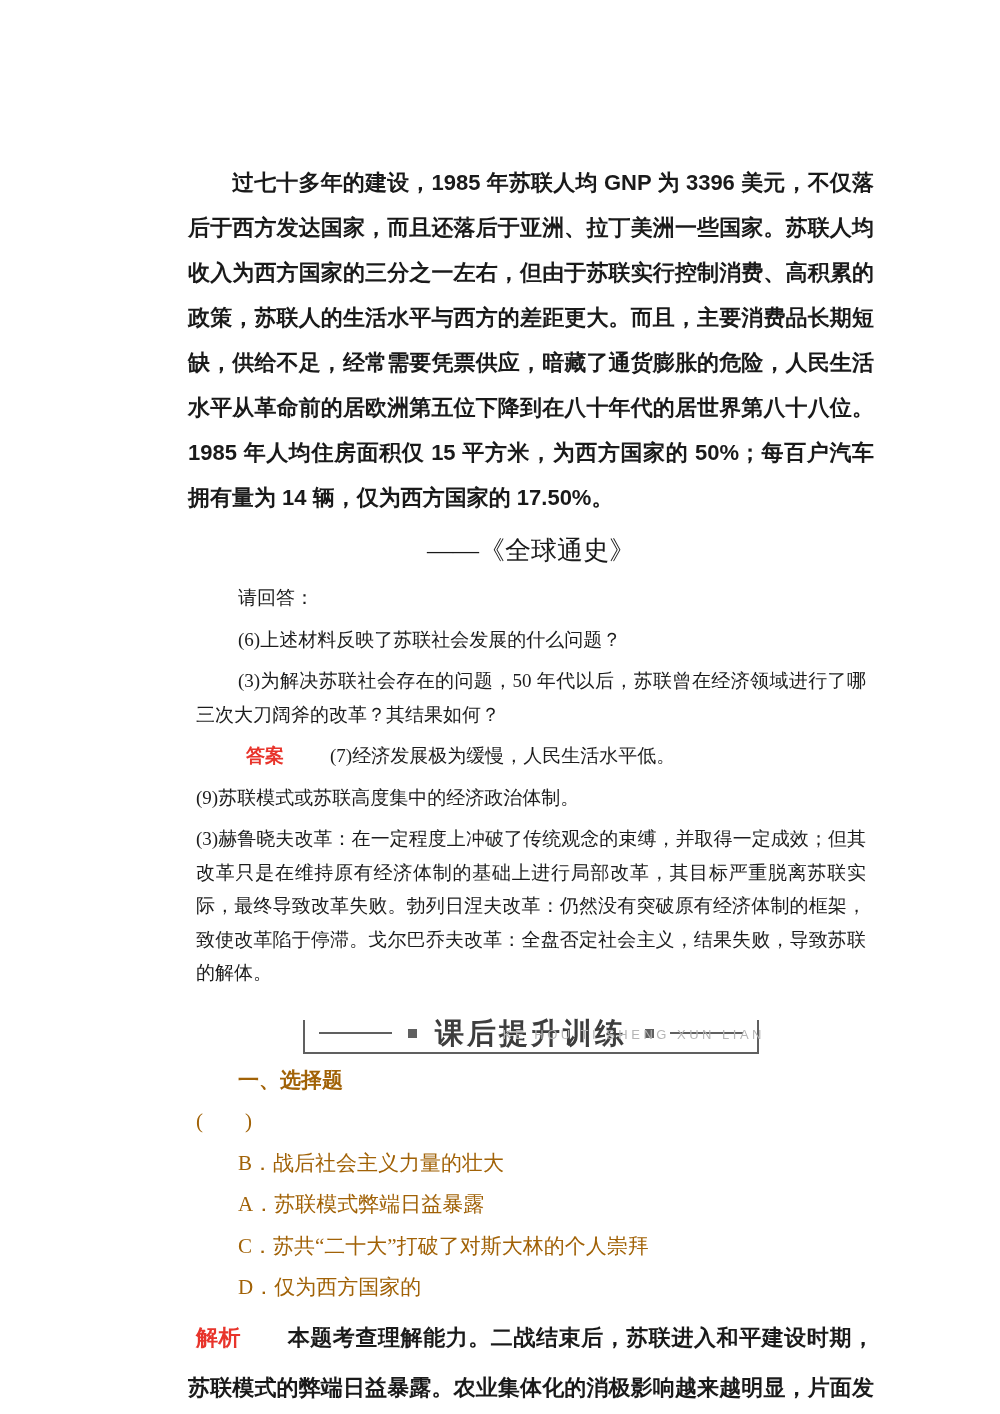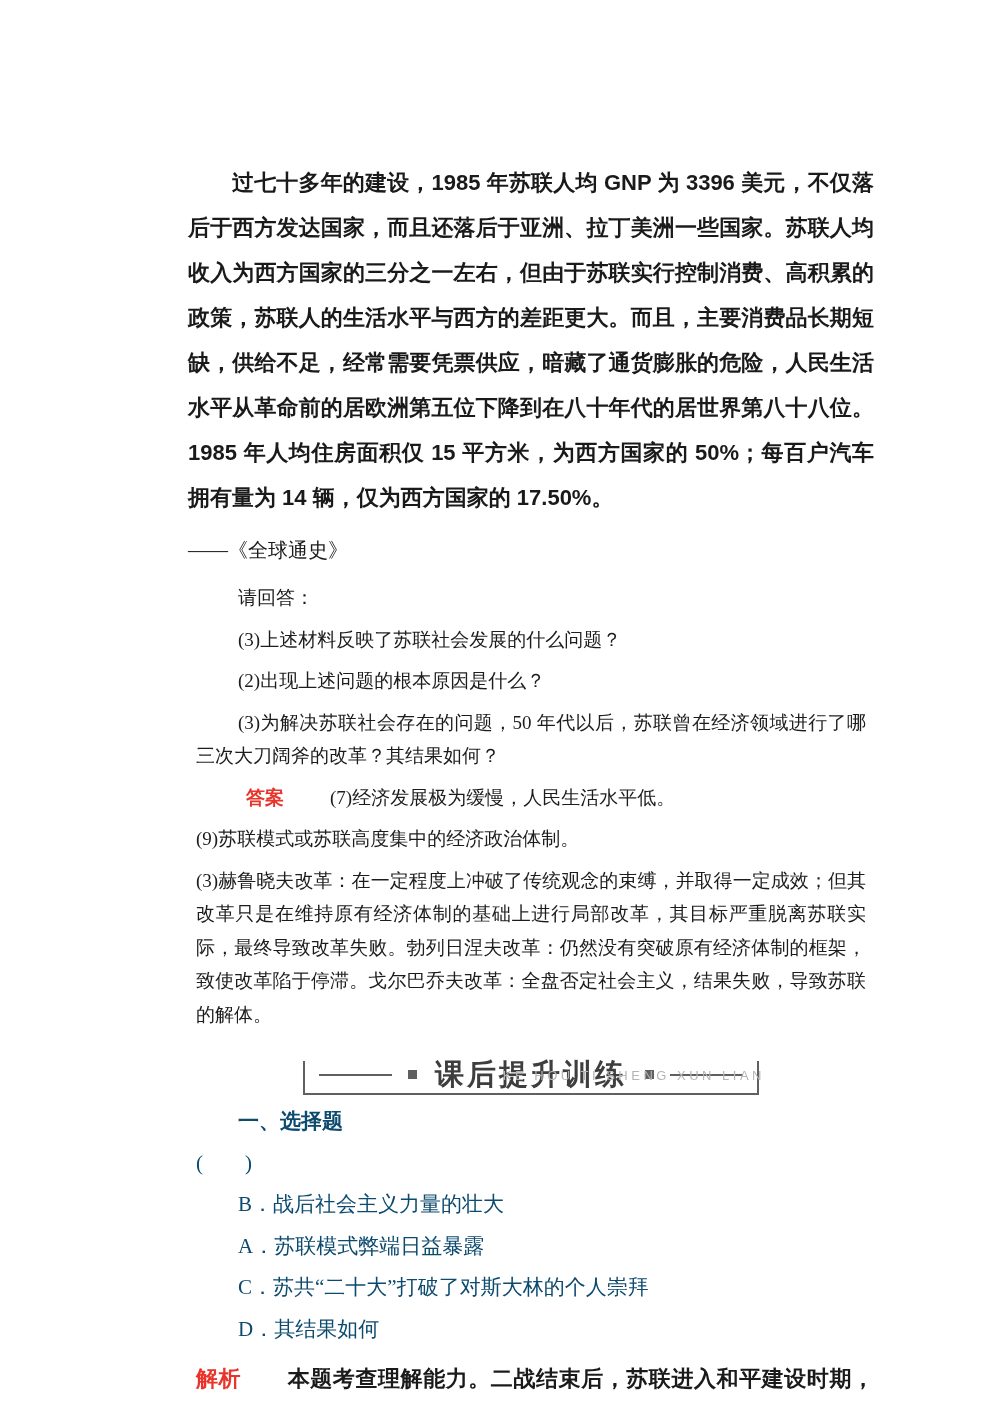--- a/index.html
+++ b/index.html
@@ -23,23 +23,23 @@
   .material {
     font-family: "Liberation Sans", sans-serif;
     font-weight: 600;
     font-size: 22px;
     line-height: 45px;
     text-align: justify;
     text-indent: 44px;
     color: #1a1a1a;
   }
   .source {
-    font-size: 20px;
+    font-size: 26px;
     line-height: 45px;
-    text-align: left;
+    text-align: center;
     color: #1a1a1a;
   }
   
   .qa p {
     font-size: 19px;
     line-height: 33.5px;
     text-align: justify;
     color: #1c1c1c;
   }
   .indent { text-indent: 42px; }
@@ -87,21 +87,21 @@
     letter-spacing: 3.5px;
     color: #b5b5b5;
     white-space: nowrap;
   }
   
   .exercise { margin-top: 10px; }
   .exercise p {
     font-size: 21px;
     line-height: 33.5px;
     text-align: justify;
-    color: #0c4a6e;
+    color: #a16207;
   }
   .section-title { font-weight: bold; text-indent: 42px; }
   
   .analysis {
     margin-top: 8px;
     font-family: "Liberation Sans", sans-serif;
     font-weight: 600;
     font-size: 22px;
     line-height: 50px;
     text-align: justify;
@@ -112,22 +112,21 @@
 <body>
 
 <div class="page">
   <div class="content">
 
     <p class="material">过七十多年的建设，1985 年苏联人均 GNP 为 3396 美元，不仅落后于西方发达国家，而且还落后于亚洲、拉丁美洲一些国家。苏联人均收入为西方国家的三分之一左右，但由于苏联实行控制消费、高积累的政策，苏联人的生活水平与西方的差距更大。而且，主要消费品长期短缺，供给不足，经常需要凭票供应，暗藏了通货膨胀的危险，人民生活水平从革命前的居欧洲第五位下降到在八十年代的居世界第八十八位。1985 年人均住房面积仅 15 平方米，为西方国家的 50%；每百户汽车拥有量为 14 辆，仅为西方国家的 17.50%。</p>
     <p class="source">——《全球通史》</p>
 
     <div class="qa">
       <p class="indent">请回答：</p>
-      <p class="indent">(3)上述材料反映了苏联社会发展的什么问题？</p>
-      <p class="indent">(2)出现上述问题的根本原因是什么？</p>
+      <p class="indent">(6)上述材料反映了苏联社会发展的什么问题？</p>
       <p class="indent">(3)为解决苏联社会存在的问题，50 年代以后，苏联曾在经济领域进行了哪三次大刀阔斧的改革？其结果如何？</p>
       <p class="indent"><span class="red answer-label">答案</span><span class="label-gap"></span><span>(7)经济发展极为缓慢，人民生活水平低。</span></p>
       <p>(9)苏联模式或苏联高度集中的经济政治体制。</p>
       <p>(3)赫鲁晓夫改革：在一定程度上冲破了传统观念的束缚，并取得一定成效；但其改革只是在维持原有经济体制的基础上进行局部改革，其目标严重脱离苏联实际，最终导致改革失败。勃列日涅夫改革：仍然没有突破原有经济体制的框架，致使改革陷于停滞。戈尔巴乔夫改革：全盘否定社会主义，结果失败，导致苏联的解体。</p>
     </div>
 
     <div class="banner">
       <div class="banner-titlerow">
         <span class="banner-line"></span>
         <span class="banner-sq"></span>
@@ -137,19 +136,19 @@
       </div>
       <div class="banner-pinyin">KE HOU TI SHENG XUN LIAN</div>
     </div>
 
     <div class="exercise">
       <p class="section-title">一、选择题</p>
       <p>(　　)</p>
       <p class="indent">B．战后社会主义力量的壮大</p>
       <p class="indent">A．苏联模式弊端日益暴露</p>
       <p class="indent">C．苏共“二十大”打破了对斯大林的个人崇拜</p>
-      <p class="indent">D．其结果如何</p>
+      <p class="indent">D．仅为西方国家的</p>
     </div>
 
     <p class="analysis"><span class="red">解析</span><span class="label-gap"></span><span>本题考查理解能力。二战结束后，苏联进入和平建设时期，苏联模式的弊端日益暴露。农业集体化的消极影响越来越明显，片面发展重工业也不利</span></p>
 
   </div>
 </div>
 
 </body></html>

